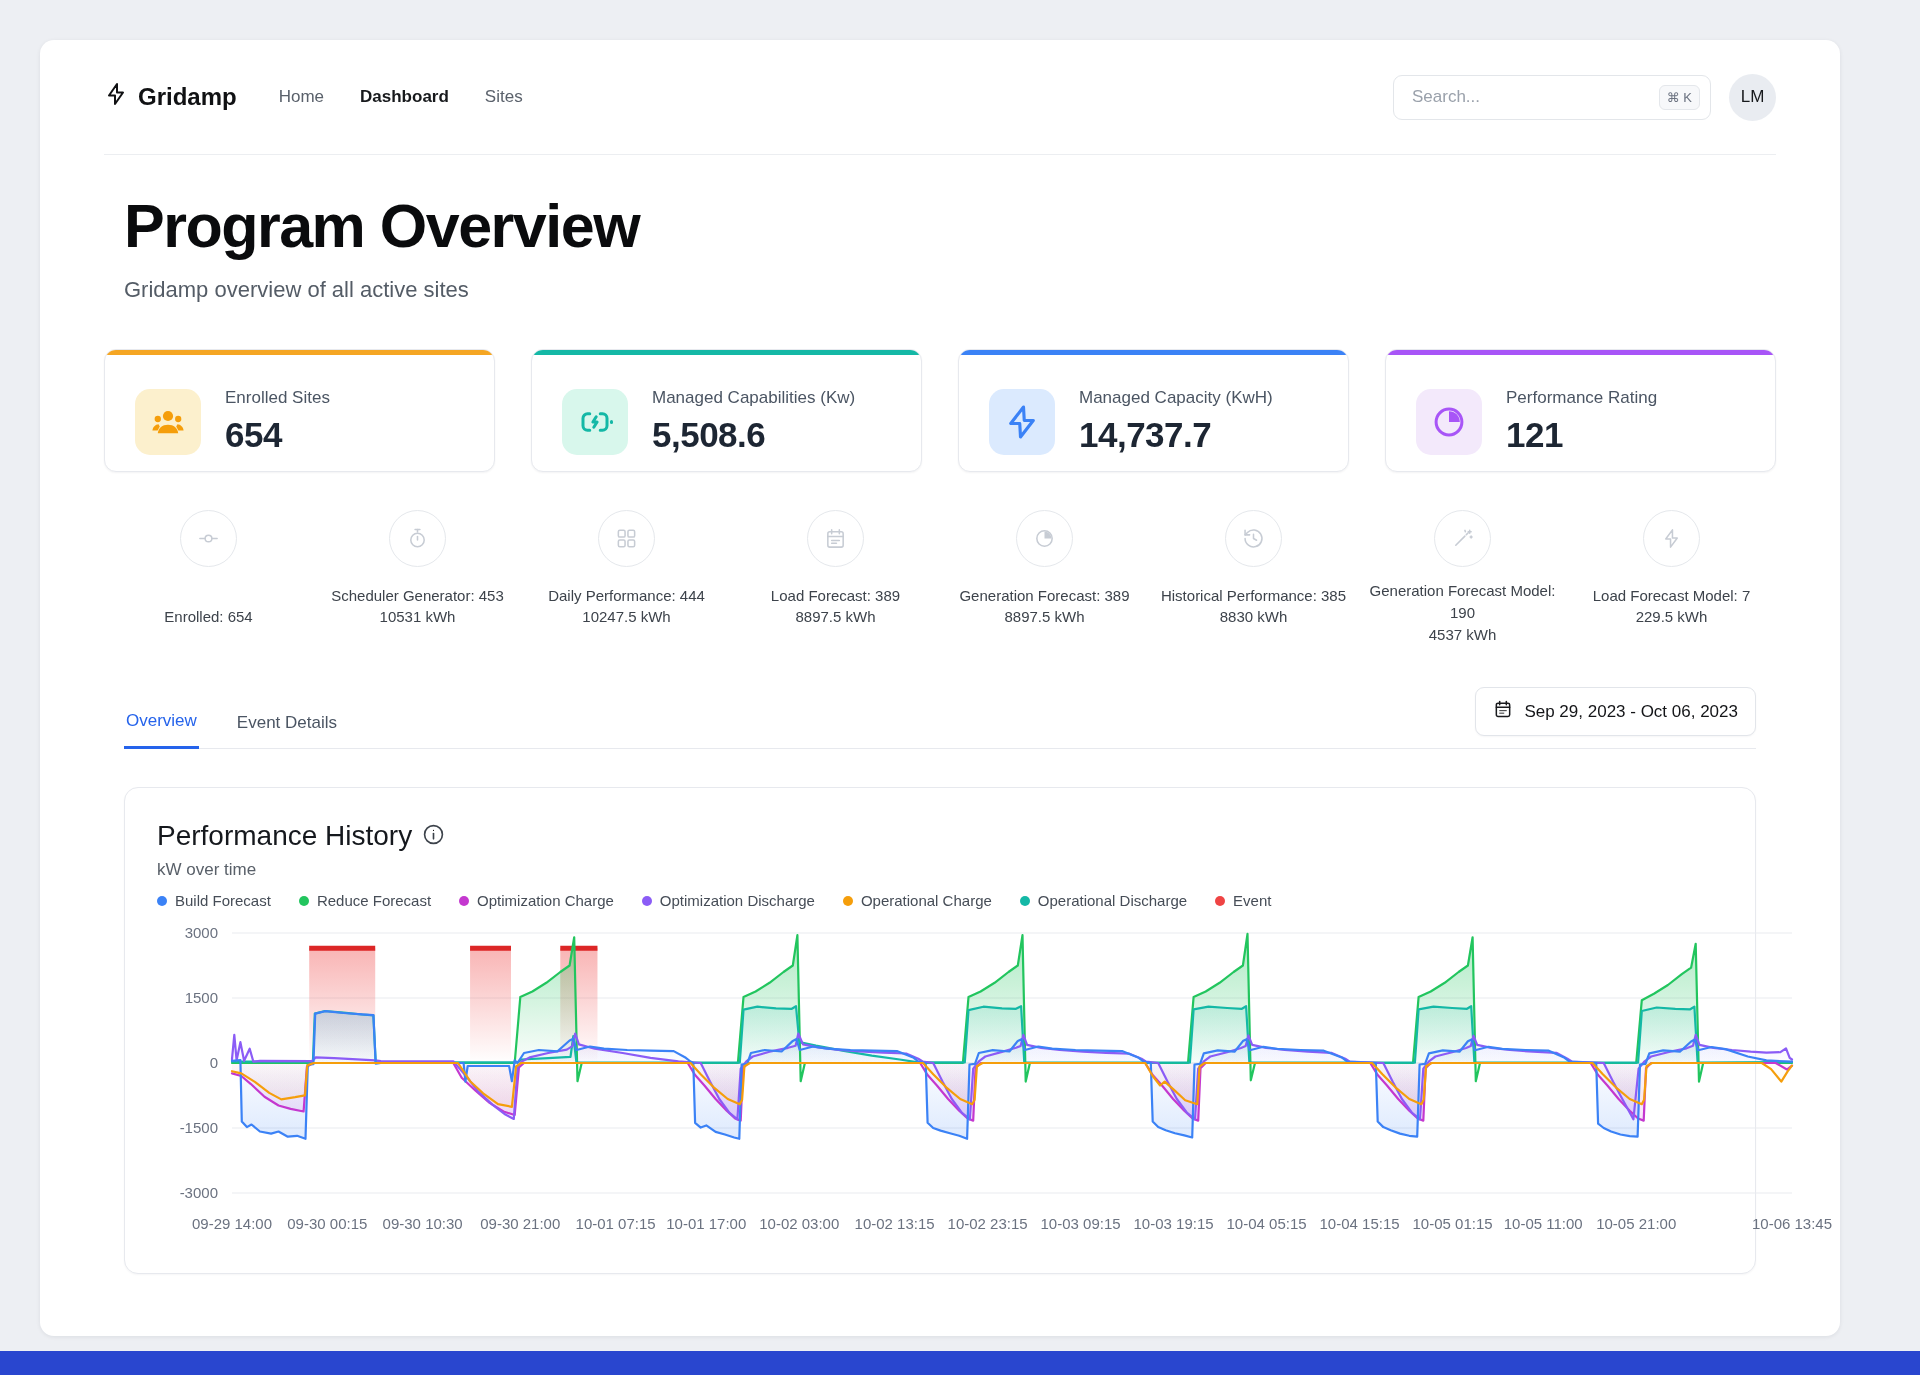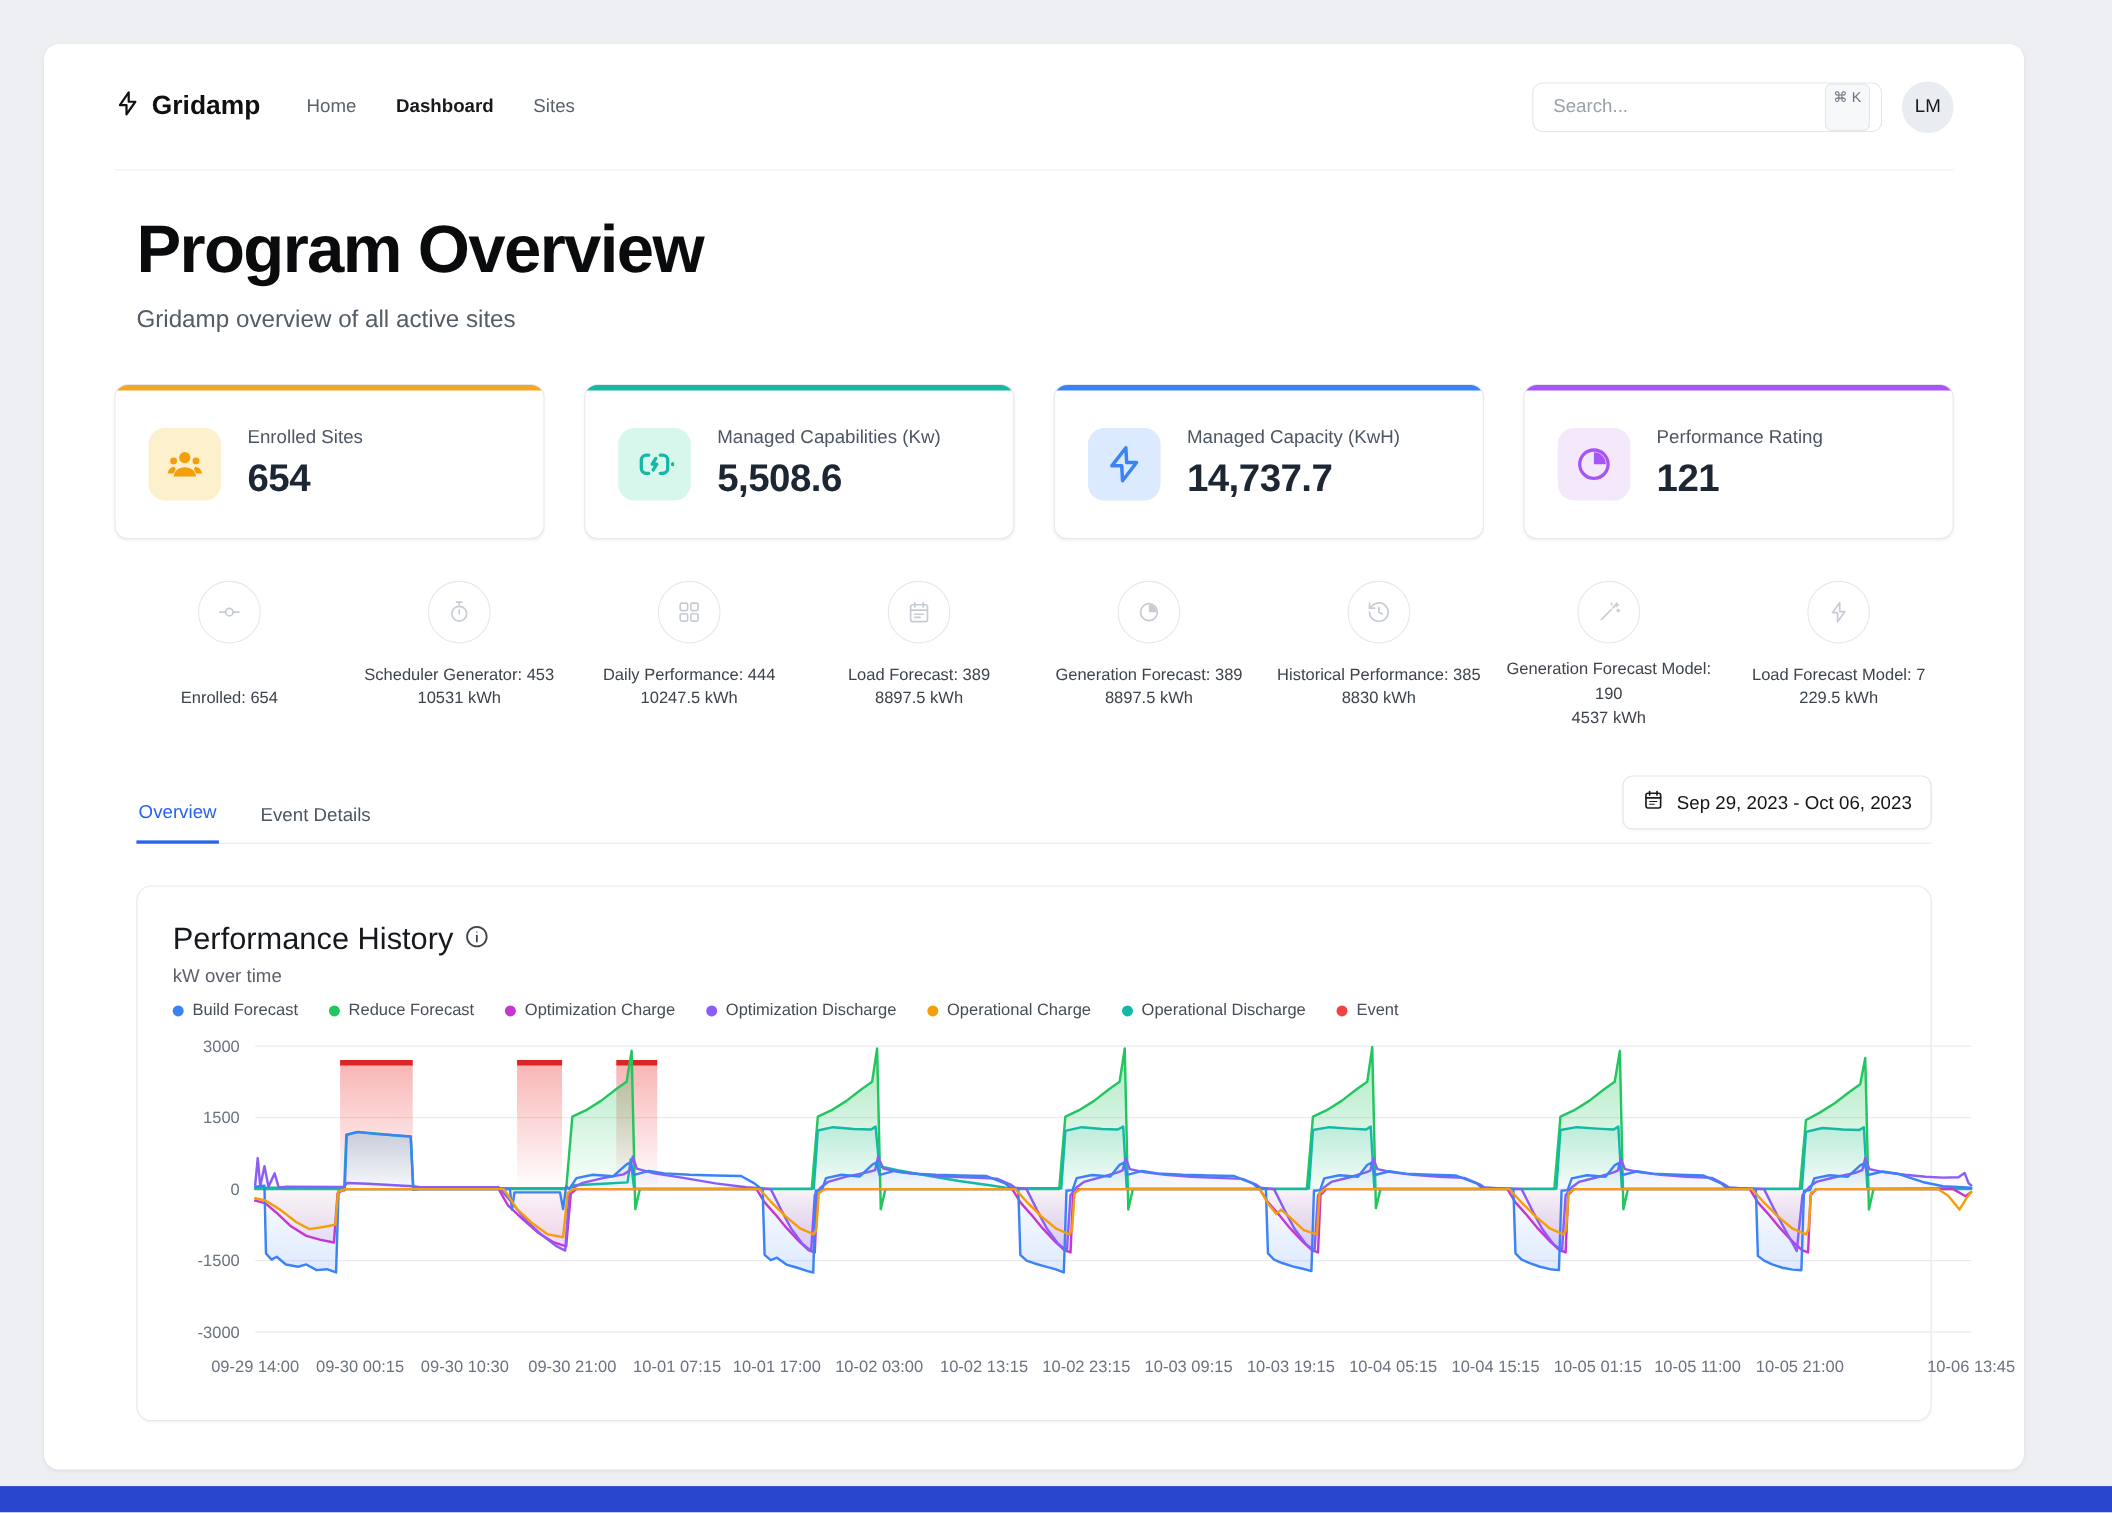--- a/index.html
+++ b/index.html
@@ -5,32 +5,32 @@
   html,body{margin:0;padding:0}
   body{width:1920px;height:1375px;background:#edeff3;font-family:"Liberation Sans",sans-serif;position:relative;overflow:hidden;color:#111}
   .panel{position:absolute;left:40px;top:40px;width:1800px;height:1296px;background:#fff;border-radius:14px;box-shadow:0 1px 4px rgba(16,24,40,.08);padding:0 64px;box-sizing:border-box}
   
   .top{display:flex;align-items:center;height:114px;border-bottom:1px solid #eceef1}
   .brand{display:flex;align-items:center;gap:10px;font-size:24px;font-weight:700;color:#101113}
   .brand svg{width:24px;height:24px;stroke:#101113;fill:none;stroke-width:2;stroke-linejoin:round;stroke-linecap:round}
   .nav{display:flex;gap:36px;margin-left:42px}
   .nav a{font-size:17px;color:#5a616b;text-decoration:none;cursor:pointer}
   .nav a.active{color:#17191c;font-weight:700}
-  .search{margin-left:auto;display:flex;width:318px;height:45px;border:1px solid #e3e6ea;border-radius:9px;padding:0 10px 0 16px;box-sizing:border-box;background:#fff}
+  .search{margin-left:auto;display:flex;align-items:center;width:318px;height:45px;border:1px solid #e3e6ea;border-radius:9px;padding:0 10px 0 16px;box-sizing:border-box;background:#fff}
   .search input{border:none;outline:none;flex:1;font-size:17px;color:#30343a;font-family:inherit;background:transparent}
   .search input::placeholder{color:#9aa1ab}
   .search kbd{font-family:inherit;font-size:13px;color:#6b7280;border:1px solid #e4e7eb;background:#f7f8fa;border-radius:6px;padding:4px 7px}
   .avatar{width:47px;height:47px;border-radius:50%;background:#e9ecf1;display:flex;align-items:center;justify-content:center;font-size:17px;color:#17191c;margin-left:18px;cursor:pointer}
   
   .hero{margin:36px 20px 0}
   .hero h1{margin:0;font-size:61px;font-weight:800;letter-spacing:-1.5px;color:#0a0b0d}
   .hero p{margin:16px 0 0;font-size:22px;color:#545c66}
   
   .cards{display:flex;gap:36px;margin-top:46px}
-  .card{flex:1;position:relative;background:#fff;border:1px solid #e7e9ee;border-radius:12px;box-shadow:0 1px 2px rgba(16,24,40,.05);overflow:hidden;padding:38px 30px 34px;display:flex;align-items:center;gap:24px}
+  .card{flex:1;position:relative;background:#fff;border:1px solid #e7e9ee;border-radius:12px;box-shadow:0 1px 2px rgba(16,24,40,.05);overflow:hidden;padding:38px 30px 16px;display:flex;align-items:center;gap:24px}
   .card .accent{position:absolute;top:0;left:0;right:0;height:5px}
   .icon-tile{width:66px;height:66px;border-radius:15px;display:flex;align-items:center;justify-content:center;flex:none}
   .icon-tile svg{width:36px;height:36px}
   .card .lbl{font-size:17px;color:#4b5563}
   .card .val{font-size:35px;font-weight:700;color:#1d2633;margin-top:7px;letter-spacing:-.5px}
   
   .minis{display:grid;grid-template-columns:repeat(8,1fr);margin-top:38px}
   .mini{display:flex;flex-direction:column;align-items:center}
   .mini .circ{width:55px;height:55px;border:1px solid #e5e8ec;border-radius:50%;color:#c7ccd4;display:flex;align-items:center;justify-content:center}
   .mini .circ svg{width:23px;height:23px;stroke:currentColor;fill:none;stroke-width:1.6;stroke-linecap:round;stroke-linejoin:round}

